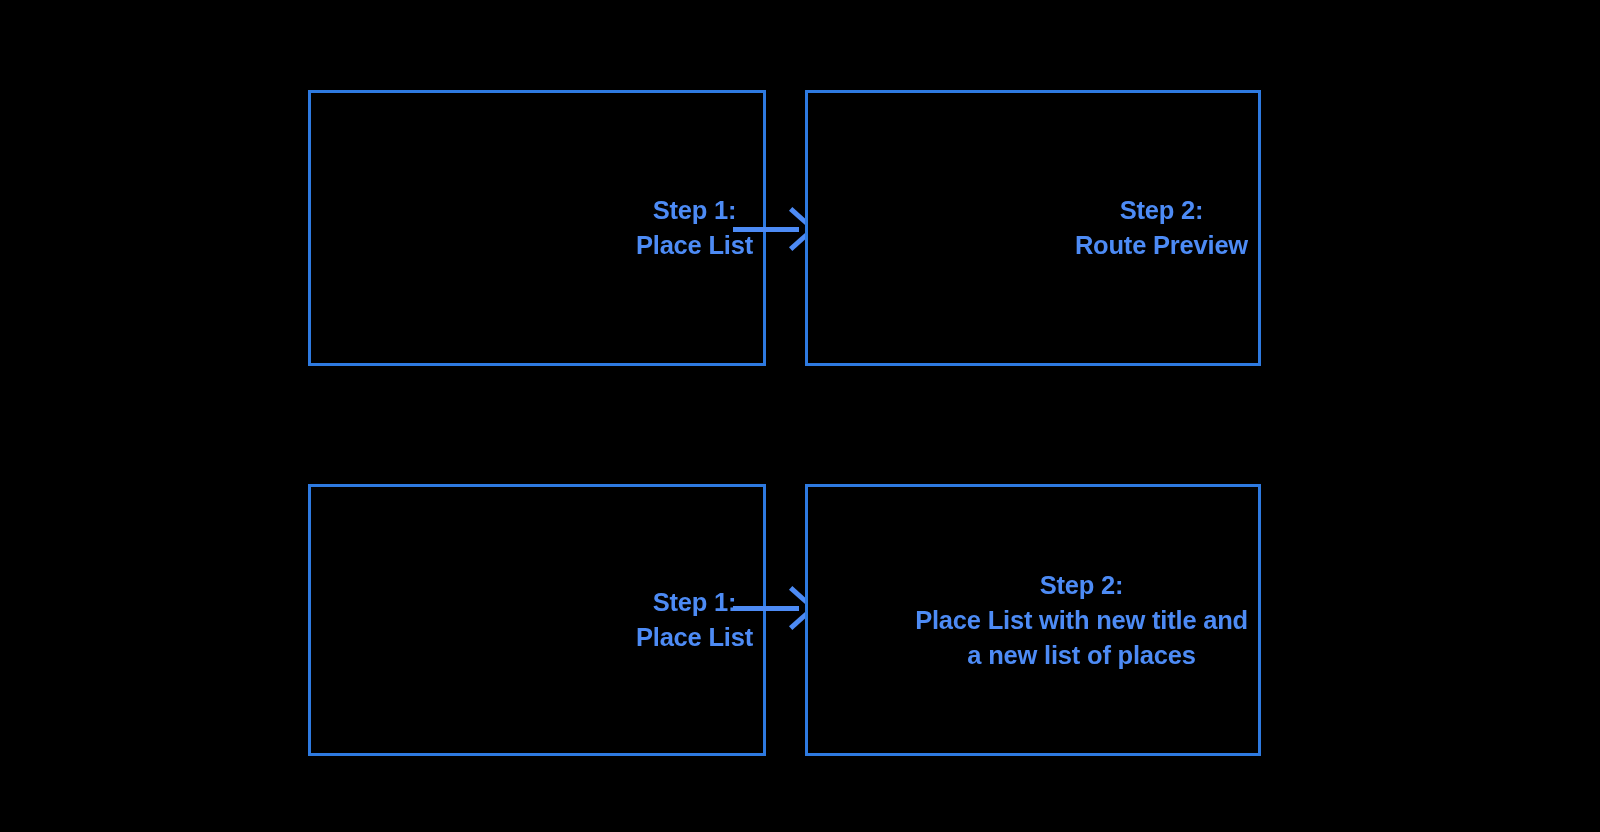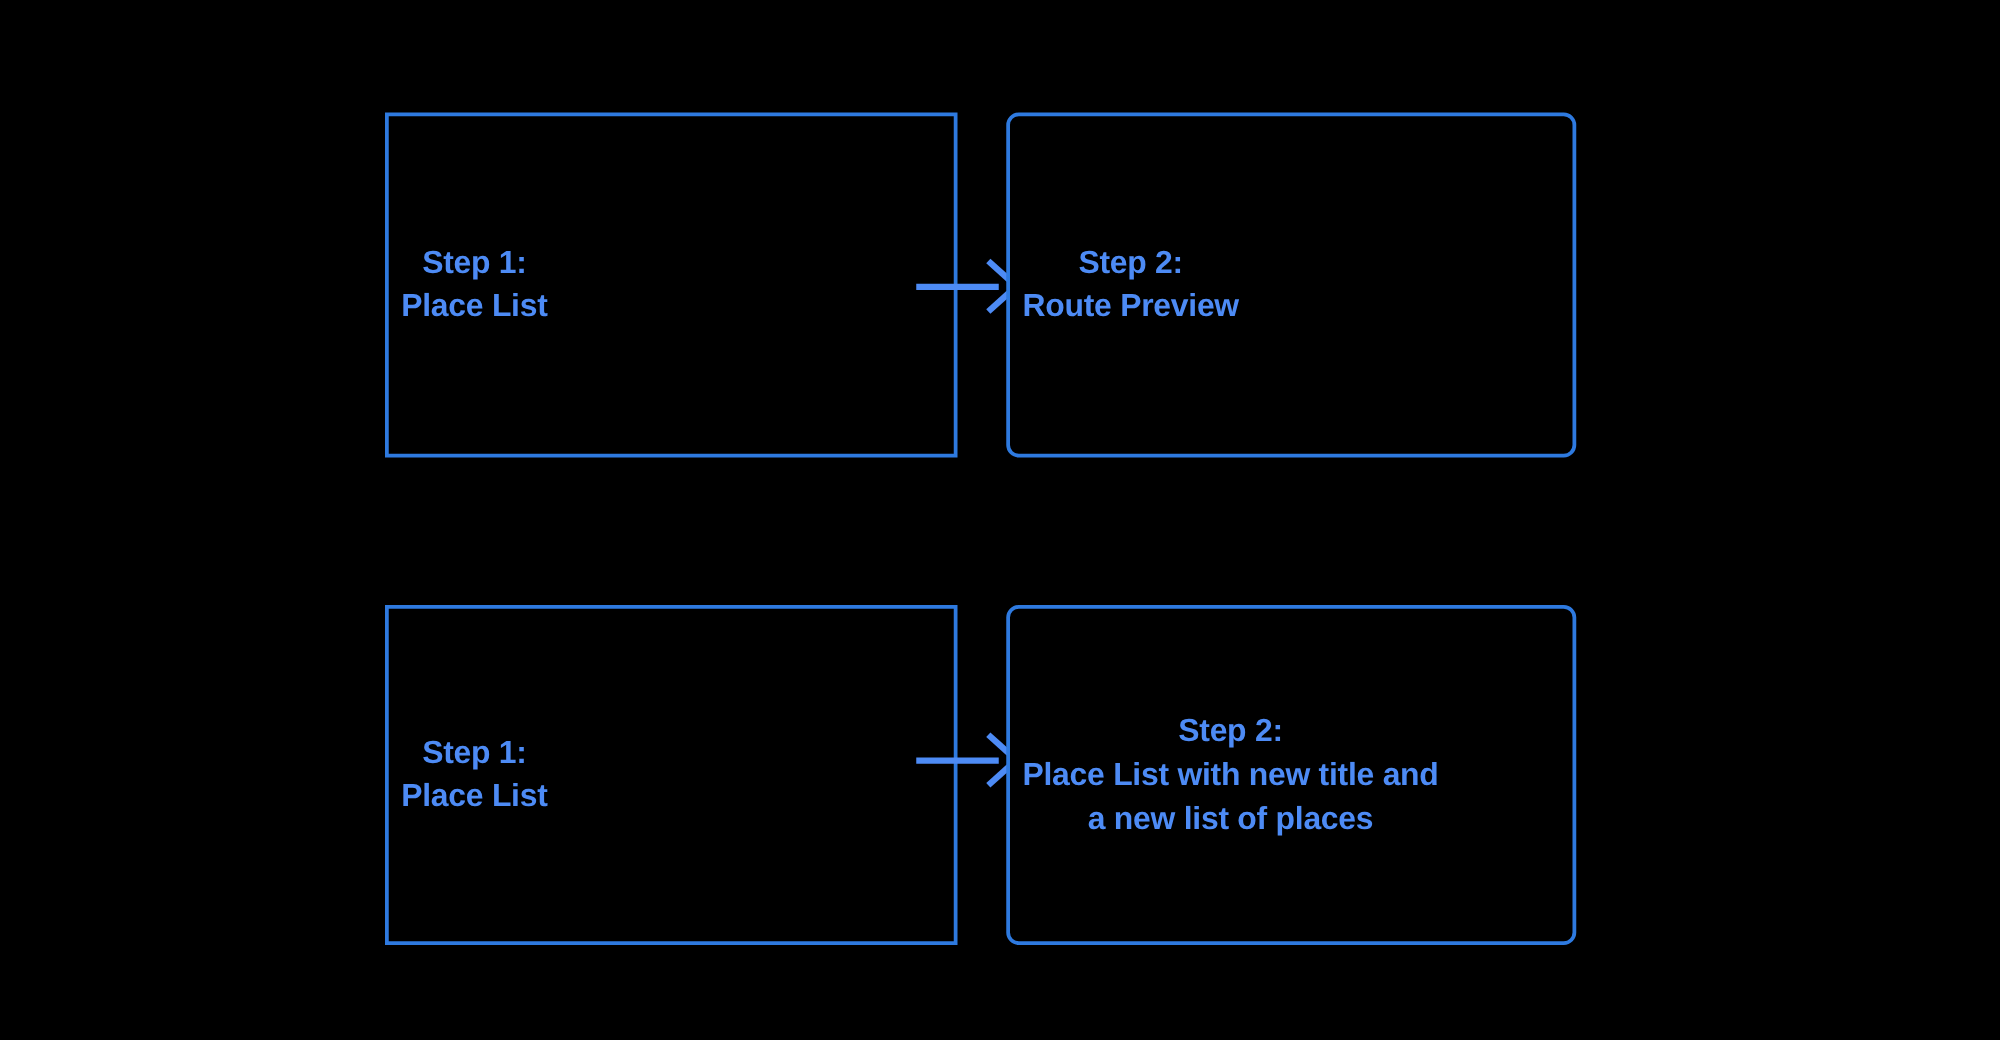--- a/index.html
+++ b/index.html
@@ -30,33 +30,33 @@
   #flow-row-1 { top: 90px;  height: 276px; }
   #flow-row-2 { top: 484px; height: 272px; }
 
   .step-box {
     position: absolute;
     box-sizing: border-box;
     border: 3px solid #2e7ae0;
     background: #000000;
     display: flex;
     align-items: center;
-    justify-content: flex-start;
+    justify-content: flex-end;
     text-align: center;
+    padding-left: 47px;
   }
 
   .box-left {
     left: 308px;
     width: 458px;
   }
 
   .box-right {
     left: 805px;
     width: 456px;
-    border-radius: 10px;
   }
 
   #flow-row-1 .step-box { top: 0; height: 276px; }
   #flow-row-2 .step-box { top: 0; height: 272px; }
 
   .step-label {
     color: #4d8bf5;
     font-family: "Liberation Sans", sans-serif;
     font-weight: bold;
     font-size: 25.5px;

